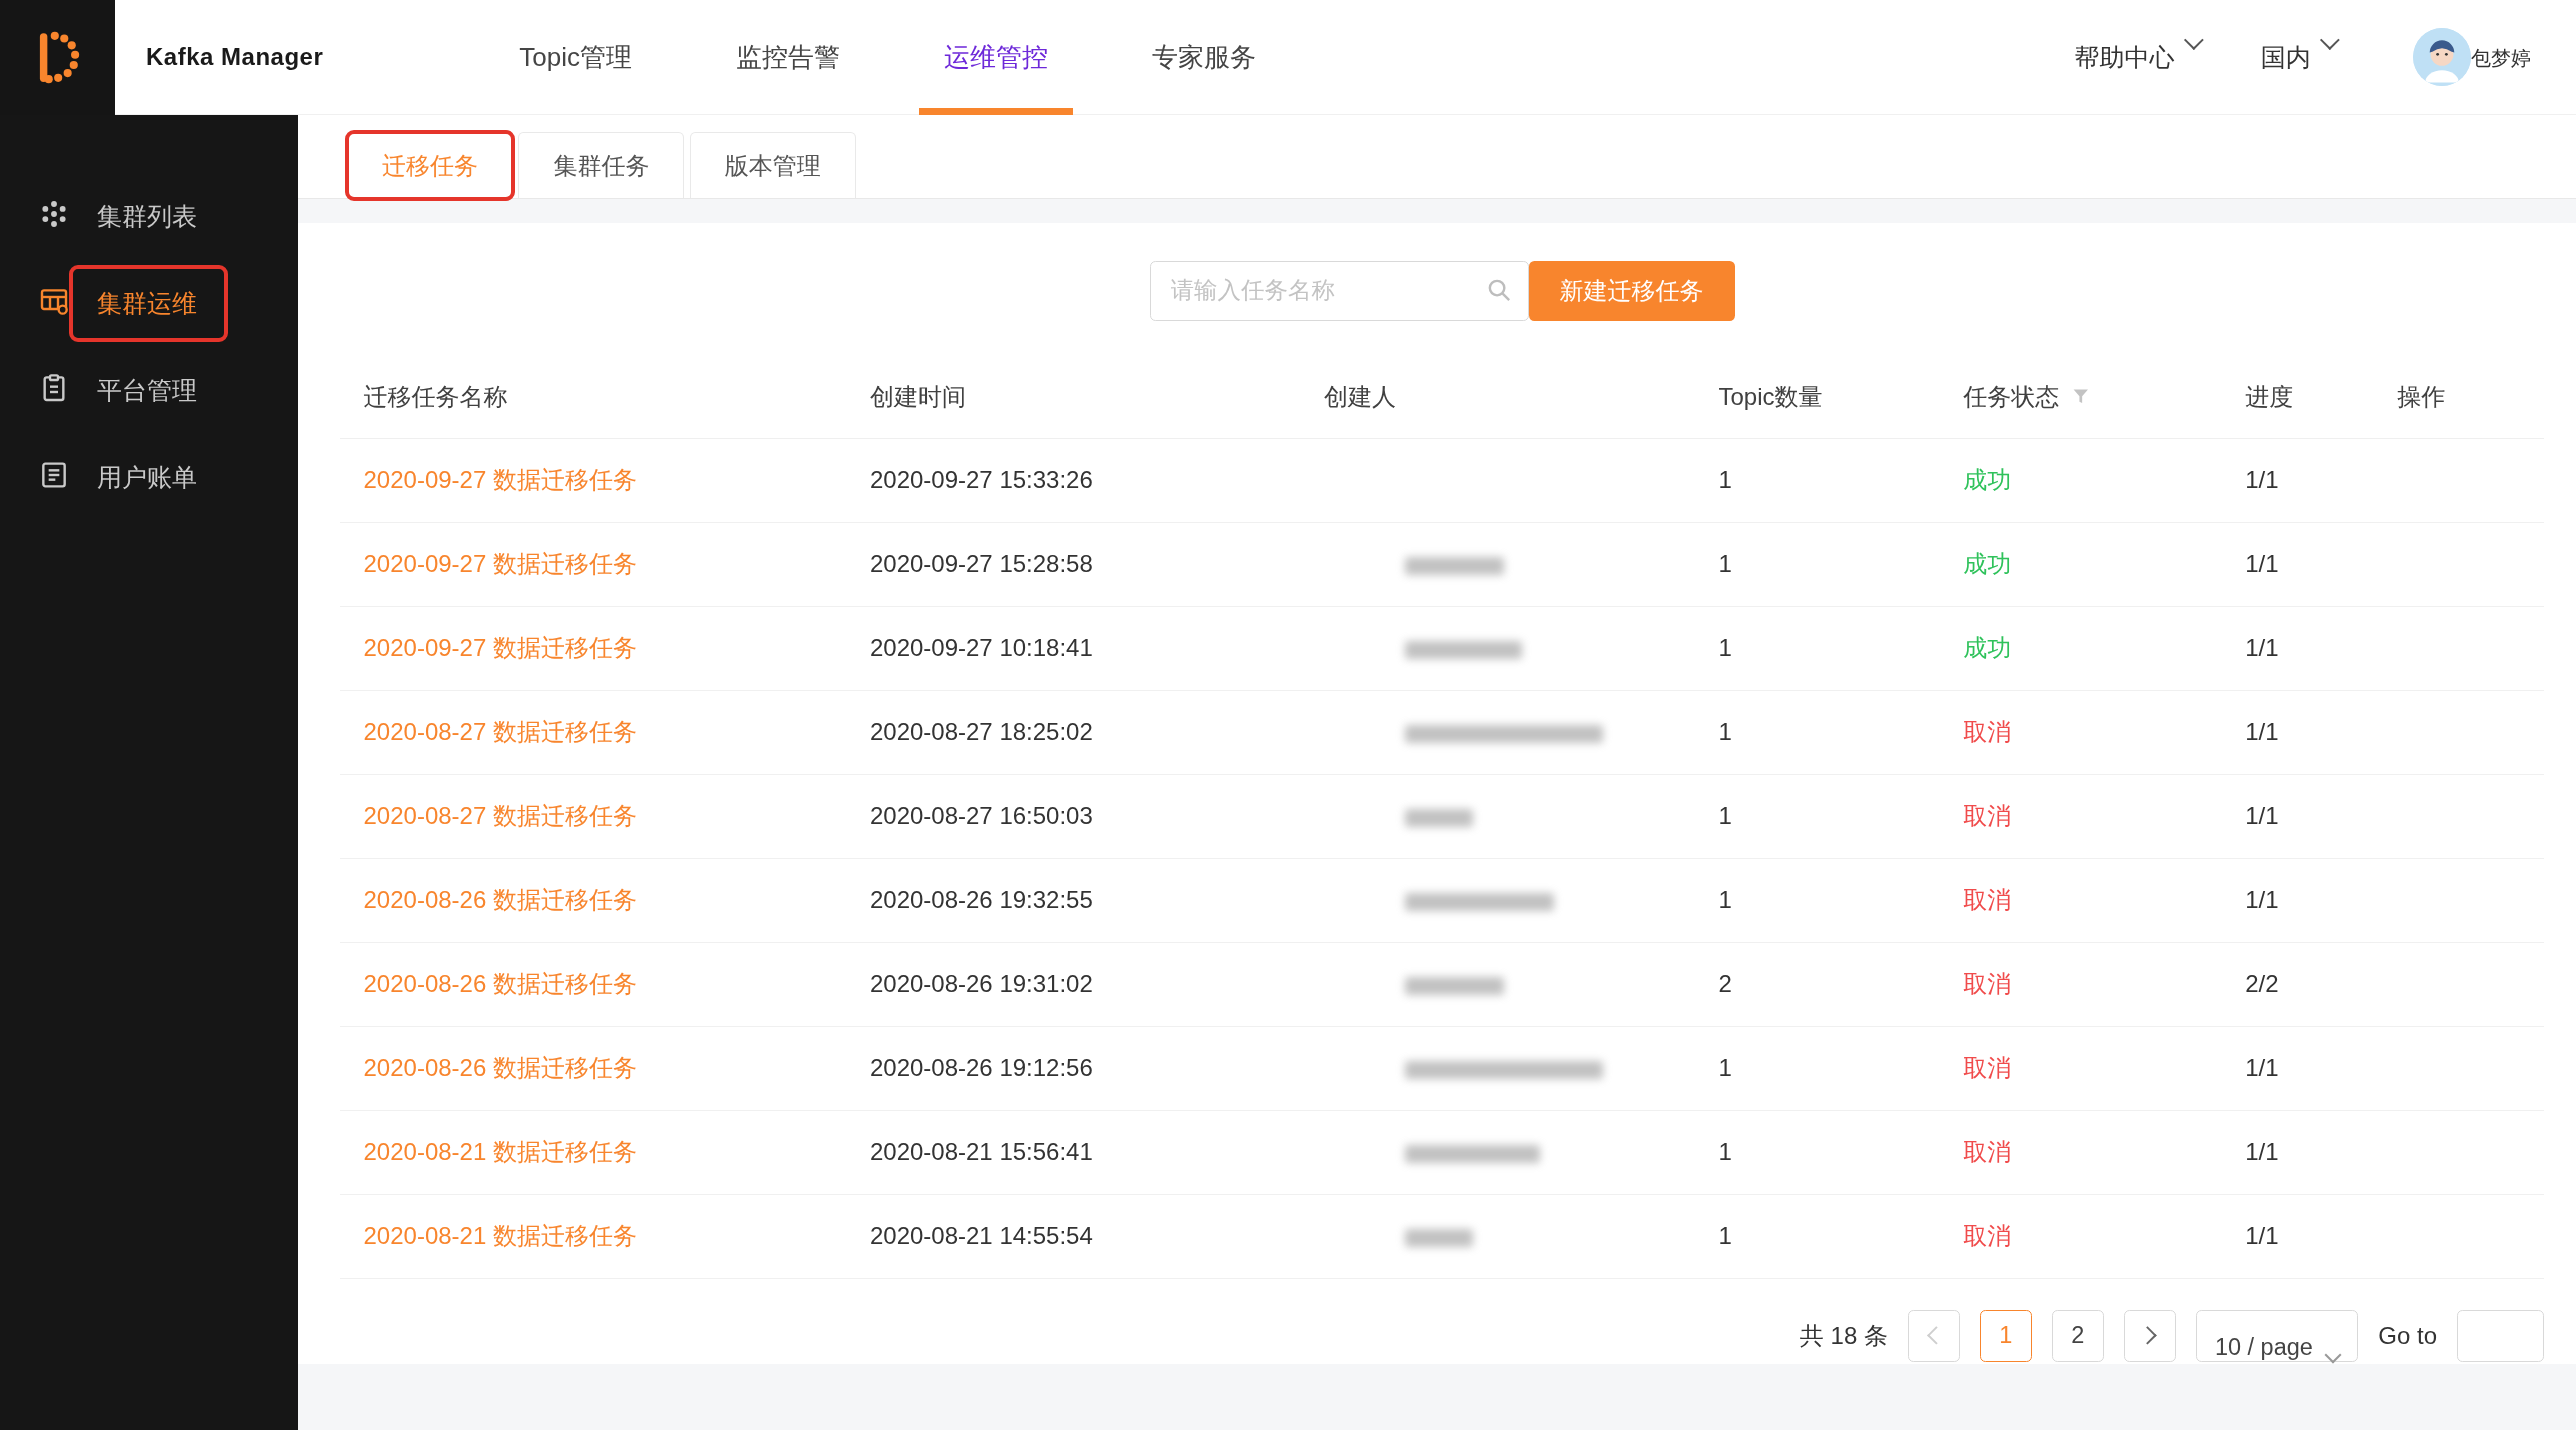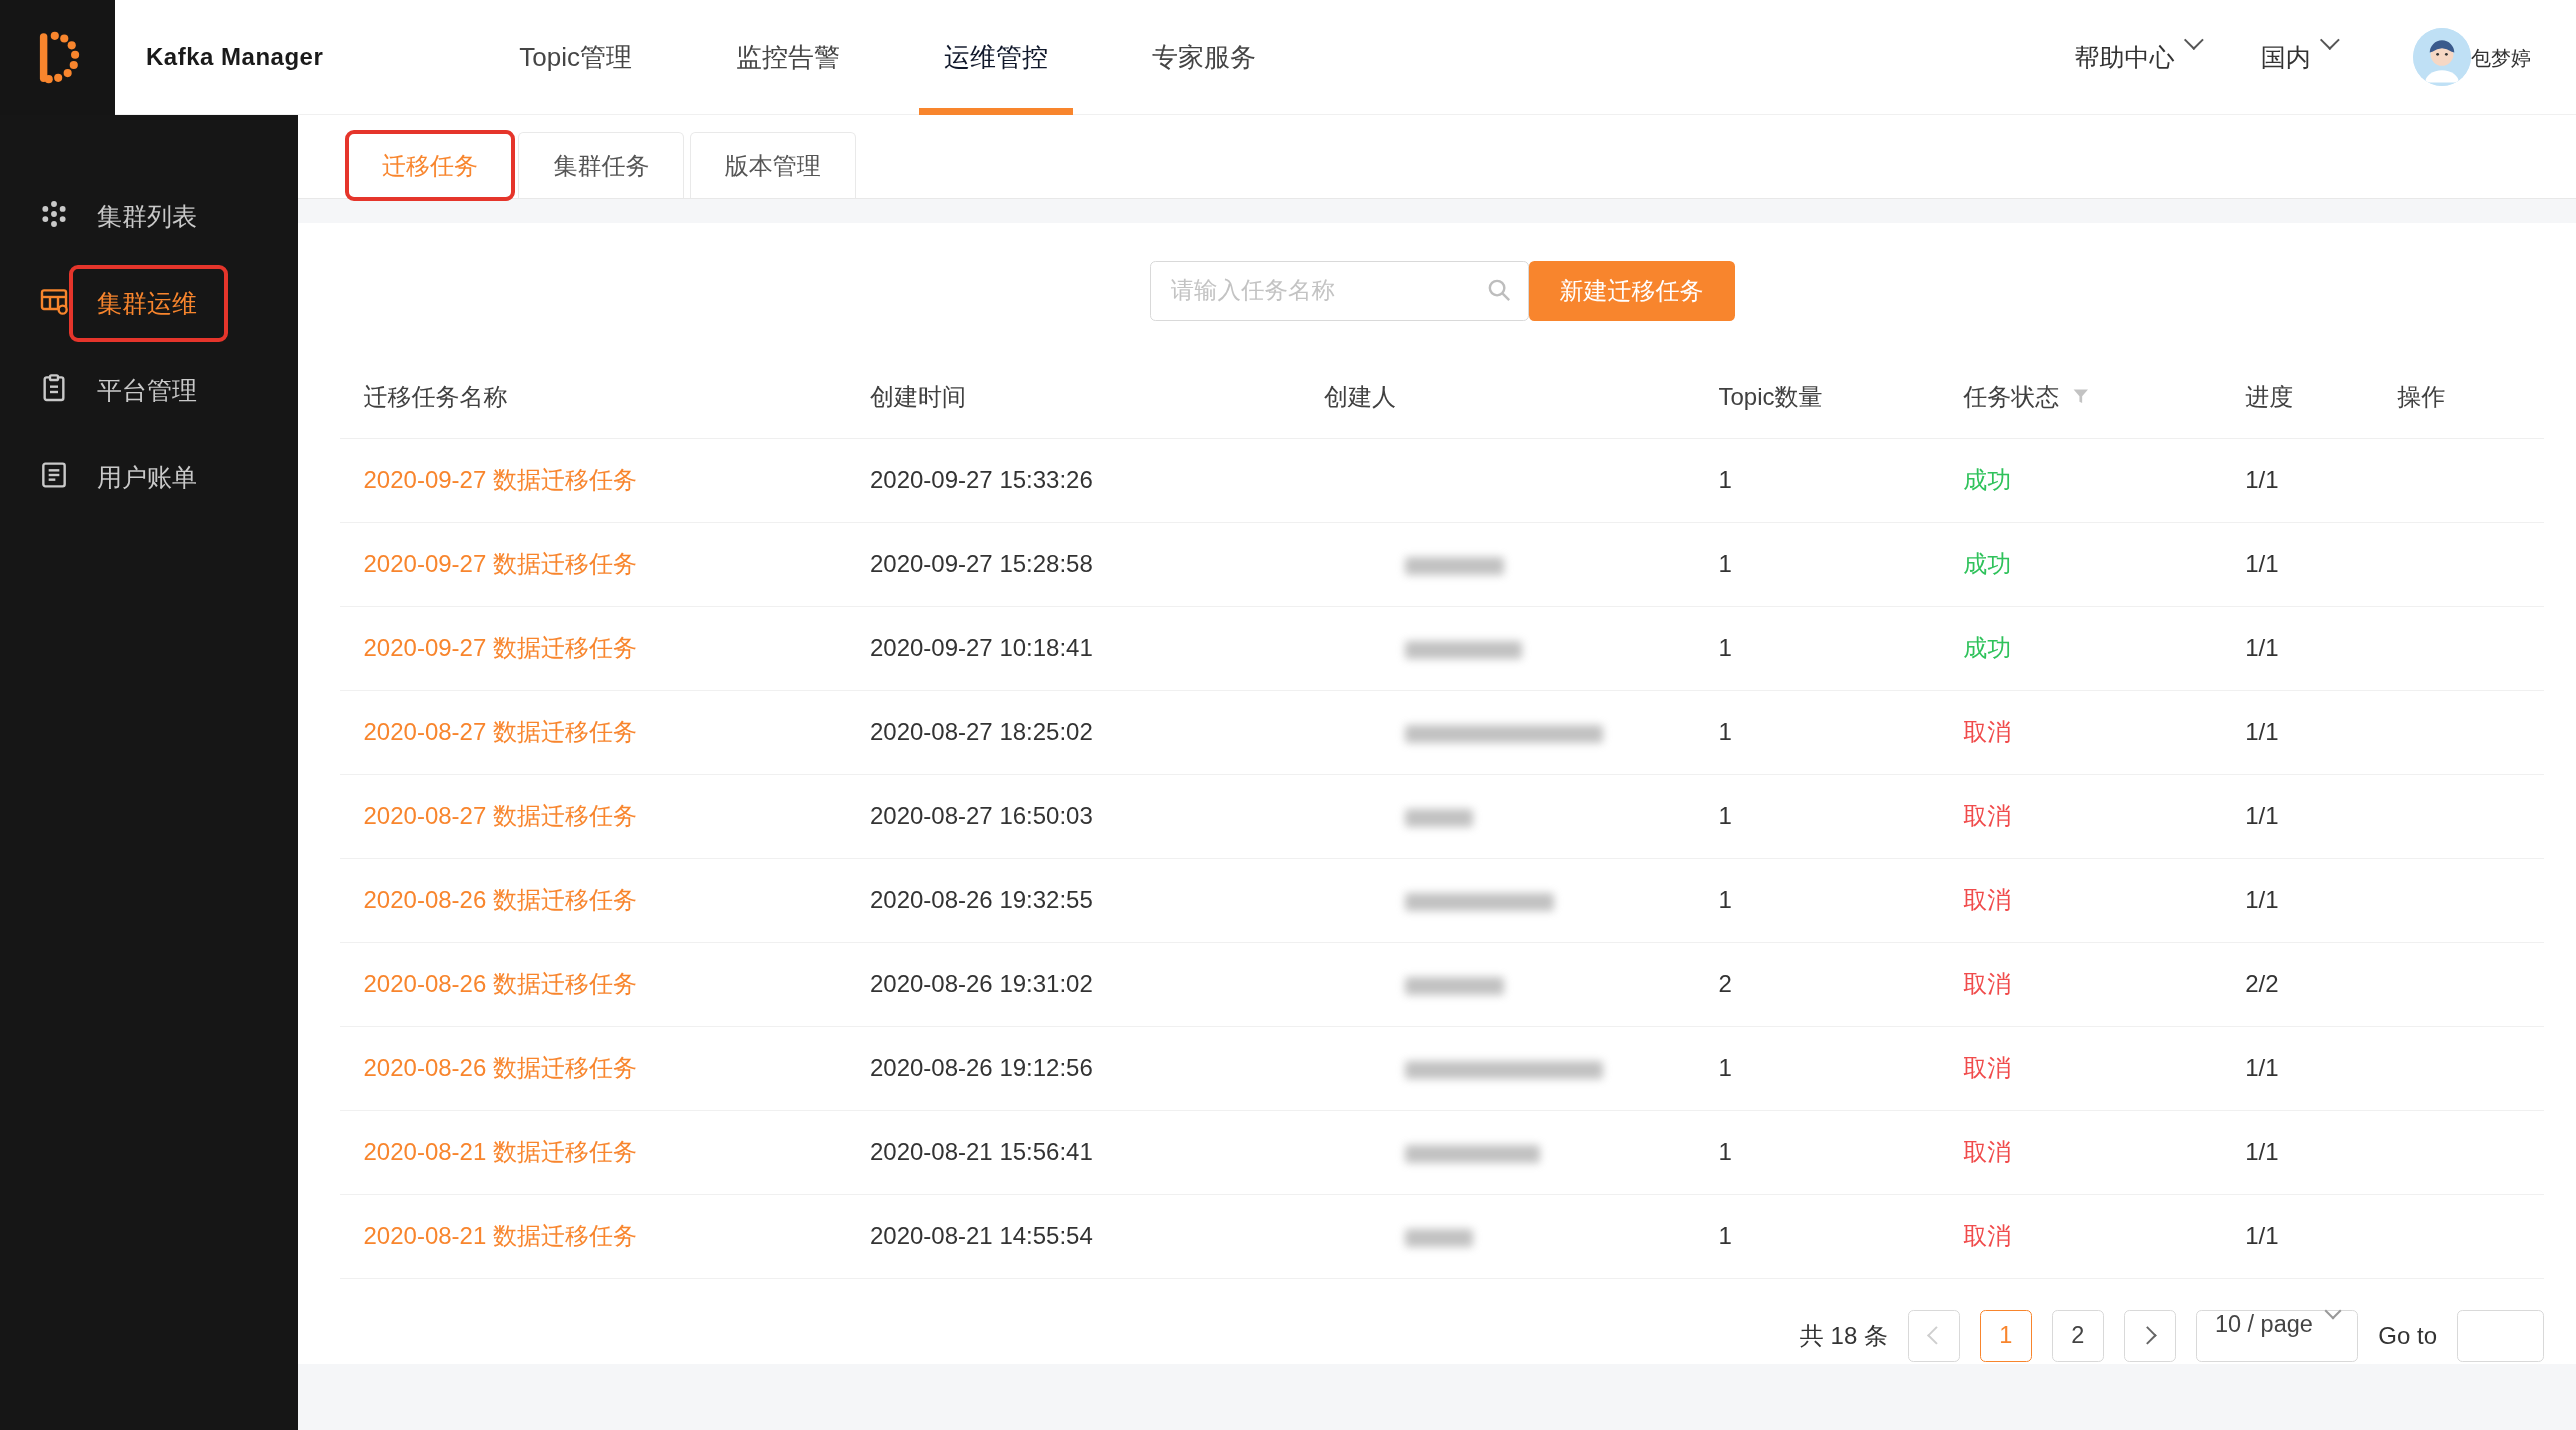--- a/index.html
+++ b/index.html
@@ -9,21 +9,21 @@
     background:#f5f6f8;color:#333;
   }
   
   header{position:absolute;top:0;left:0;width:2576px;height:115px;background:#fff;
     display:flex;align-items:center;z-index:5;border-bottom:0.9px solid #f0f0f0;box-sizing:border-box}
   .logo-box{width:115px;height:115px;background:#151515;display:flex;align-items:center;justify-content:center;flex:0 0 auto}
   .logo-box svg{width:65px;height:65px}
   .brand{font-size:24px;font-weight:700;color:#1a1a1a;margin-left:31px;letter-spacing:0.5px;white-space:nowrap}
   #topnav{display:flex;height:115px;margin-left:144px}
   .nav-item{position:relative;display:flex;align-items:center;padding:0 52px;font-size:26px;color:#454545;cursor:pointer;white-space:nowrap}
-  .nav-item.active{color:#0f172a}
+  .nav-item.active{color:#6d28d9}
   .nav-item.active::after{content:"";position:absolute;left:27px;right:27px;bottom:0;height:6.3px;background:var(--accent)}
   .header-right{margin-left:auto;display:flex;align-items:center;padding-right:45px}
   .menu-link{display:flex;font-size:25px;color:#333;cursor:pointer;margin-left:60px;white-space:nowrap}
   .chev{display:inline-block;width:11.7px;height:11.7px;border-right:2.7px solid #555;border-bottom:2.7px solid #555;transform:rotate(45deg);margin-left:12.6px;margin-top:-7.2px}
   .user{display:flex;flex-direction:row;align-items:center;margin-left:76px;cursor:pointer}
   .avatar{width:58px;height:58px;border-radius:50%;overflow:hidden;display:block;background:#bfe0f5}
   .uname{font-size:20px;color:#333;margin-top:3.6px;white-space:nowrap}
   
   aside{position:absolute;top:115px;left:0;bottom:0;width:298px;background:#161616;padding-top:58px;box-sizing:border-box}
   .side-item{display:flex;align-items:center;height:87px;padding-left:38px;color:#c9c9c9;font-size:25px;cursor:pointer;white-space:nowrap}
@@ -60,21 +60,21 @@
   
   .pager{display:flex;align-items:center;justify-content:flex-end;margin-top:31px;gap:20px;font-size:24px;color:#333}
   .pg{min-width:52px;height:52px;border:0.9px solid #d9d9d9;border-radius:5.4px;background:#fff;display:flex;align-items:center;
     justify-content:center;cursor:pointer;font-size:23.5px;color:#444;font-family:inherit;box-sizing:border-box}
   .pg.active{border-color:var(--accent);color:var(--accent)}
   .pg.disabled{cursor:not-allowed}
   .arrow{display:inline-block;width:10.8px;height:10.8px;border-right:2.7px solid #666;border-bottom:2.7px solid #666}
   .arrow.left{transform:rotate(135deg);margin-left:4.5px}
   .arrow.right{transform:rotate(-45deg);margin-right:4.5px}
   .pg.disabled .arrow{border-color:#cfcfcf}
-  .size-select{height:52px;border:0.9px solid #d9d9d9;border-radius:5.4px;display:flex;align-items:flex-start;padding:0 18px;gap:14.4px;
+  .size-select{height:52px;border:0.9px solid #d9d9d9;border-radius:5.4px;display:flex;align-items:flex-end;padding:0 18px;gap:14.4px;
     background:#fff;cursor:pointer;color:#444;font-size:23.5px;box-sizing:border-box;white-space:nowrap}
   .size-select .chev{border-color:#999;width:10px;height:10px;margin-left:0;margin-top:-5.4px}
   .goto-input{width:87px;height:52px;border:0.9px solid #d9d9d9;border-radius:5.4px;background:#fff;box-sizing:border-box;
     font-size:23.5px;font-family:inherit;text-align:center;outline:none}
 </style>
 </head>
 <body>
 
 <header>
   <div class="logo-box">

